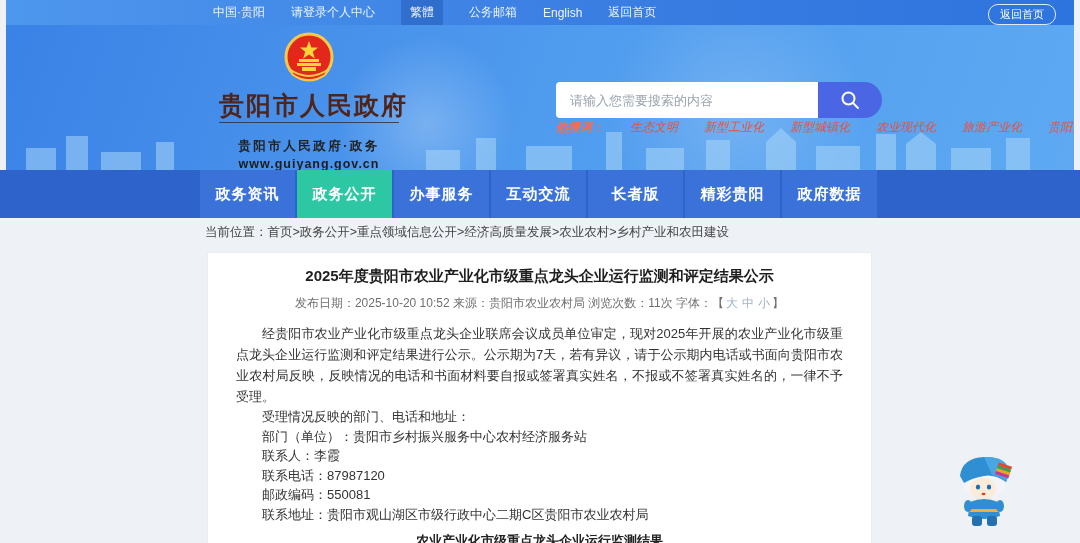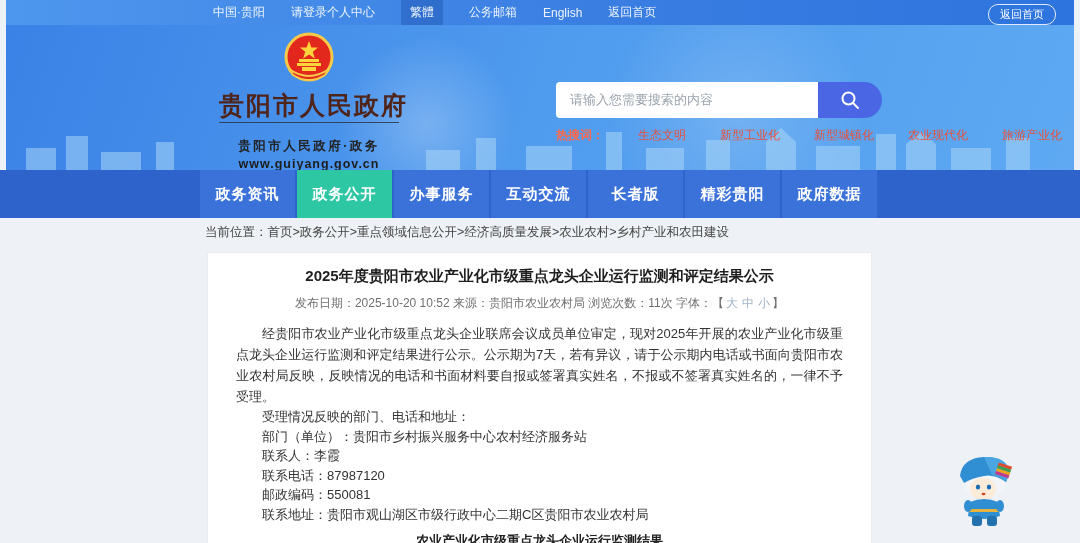--- a/index.html
+++ b/index.html
@@ -27,27 +27,27 @@
   .cityscape { position:absolute; bottom:0; left:0; width:100%; height:48px; opacity:.55; }
 
   .logo-wrap { position:absolute; left:213px; top:6px; width:180px; text-align:center; }
   .emblem { display:block; margin:0 auto; }
   .site-name { margin-top:2px; font-size:25px; font-weight:bold; color:#4f241a; letter-spacing:2px; white-space:nowrap; }
   .site-divider { border-top:1px solid rgba(40,40,40,.75); padding-top:15px; }
   .site-subtitle { font-size:12.5px; font-weight:bold; color:#222; letter-spacing:2.5px; white-space:nowrap; }
   .site-url { margin-top:2px; font-size:12.5px; font-weight:bold; color:#1d1d1d; letter-spacing:1px; }
 
   .search-area { position:absolute; left:550px; top:57px; width:326px; }
-  .search-row { display:flex; height:36px;font-family:Liberation Mono, monospace; }
+  .search-row { display:flex; height:36px; }
   .search-input { flex:1; border:none; outline:none; background:#fff; border-radius:4px 0 0 4px;
     font-size:13px; padding:0 14px; color:#333; font-family:inherit; }
   .search-input::placeholder { color:#9aa3ad; }
   .search-btn { width:64px; height:36px; border:none; background:#4a66e4; border-radius:0 18px 18px 0;
     cursor:pointer; display:flex; align-items:center; justify-content:center; }
-  .hot-row { margin-top:9px; display:flex; gap:34px; font-size:12px; white-space:nowrap; }
+  .hot-row { margin-top:1px; display:flex; gap:26px; font-size:12px; white-space:nowrap;font-style:italic; }
   .hot-label { color:#ff6a4d; font-weight:bold; }
   .hot-word { color:#e8503a; cursor:pointer; }
 
   
   .nav { position:absolute; top:170px; left:0; right:0; height:48px; background:#2f63cc;padding-left:28px; }
   .nav-items { position:absolute; left:200px; top:0; display:flex; height:48px; }
   .nav-item { width:95px; margin-right:2px; height:48px; line-height:48px; text-align:center;
     background:#3b72da; color:#fff; font-size:15px; font-weight:bold; cursor:pointer; letter-spacing:1px; }
   .nav-item.active { background:#2ec7a3; }
 

